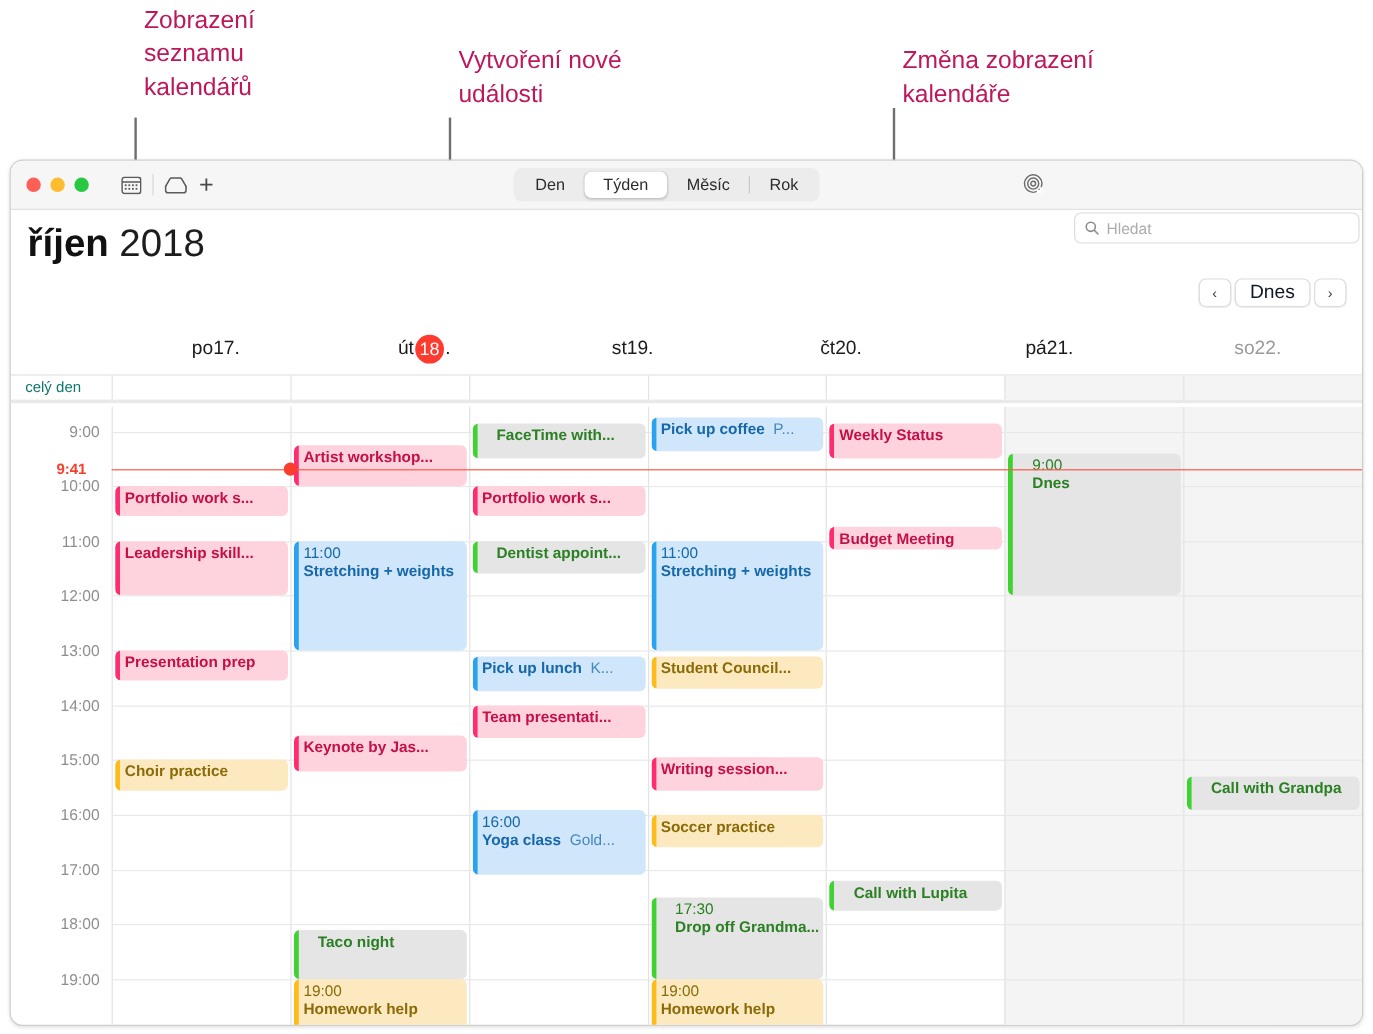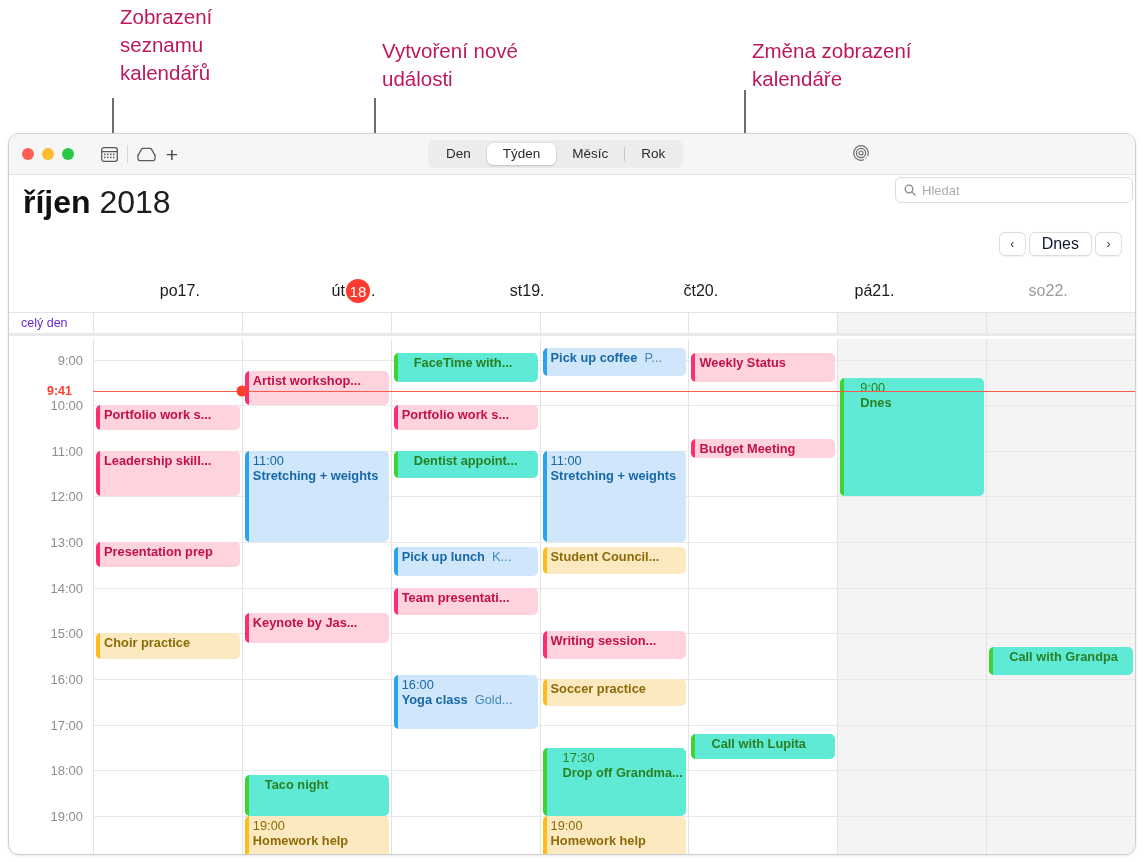--- a/index.html
+++ b/index.html
@@ -135,21 +135,21 @@
   
   .allday {
     position: absolute; left: 0; top: 137px;
     width: 1126px; height: 24px;
     display: flex;
     border-top: 1px solid #e3e3e3;
     border-bottom: 3px solid #e9e9e9;
   }
   .allday-label {
     width: 84px; flex: none;
-    font-size: 12.5px; color: #6d28d9;
+    font-size: 12.5px; color: #0f766e;
     display: flex; align-items: center; padding-left: 12px;
   }
   .allday-cell { flex: 1; border-left: 1px solid #e3e3e3; }
   .allday-cell.weekend { background: #f4f4f4; }
 
   
   .grid {
     position: absolute; left: 0; top: 164px;
     width: 1126px; height: 556px;
   }
@@ -212,21 +212,21 @@
     position: absolute; left: 0; top: 0; bottom: 0;
     width: 4px;
   }
   .ev .t { font-weight: 700; white-space: nowrap; overflow: hidden; }
   .ev .time { font-weight: 400; }
   .ev .loc { font-weight: 400; opacity: 0.75; }
 
   
   .c-red   { background: #ffd3dd; color: #c3104a; }
   .c-red   .bar { background: #ff2d6f; }
-  .c-green { background: #5eead4; color: #2b8024; padding-left: 20px; }
+  .c-green { background: #e5e5e5; color: #2b8024; padding-left: 20px; }
   .c-green .bar { background: #3ed330; }
   .c-blue  { background: #cfe6fb; color: #1668a8; }
   .c-blue  .bar { background: #2aa3ef; }
   .c-yel   { background: #fde9c0; color: #8a6b08; }
   .c-yel   .bar { background: #ffbb19; }
 </style>
 </head>
 <body>
 
 <div class="callouts">

